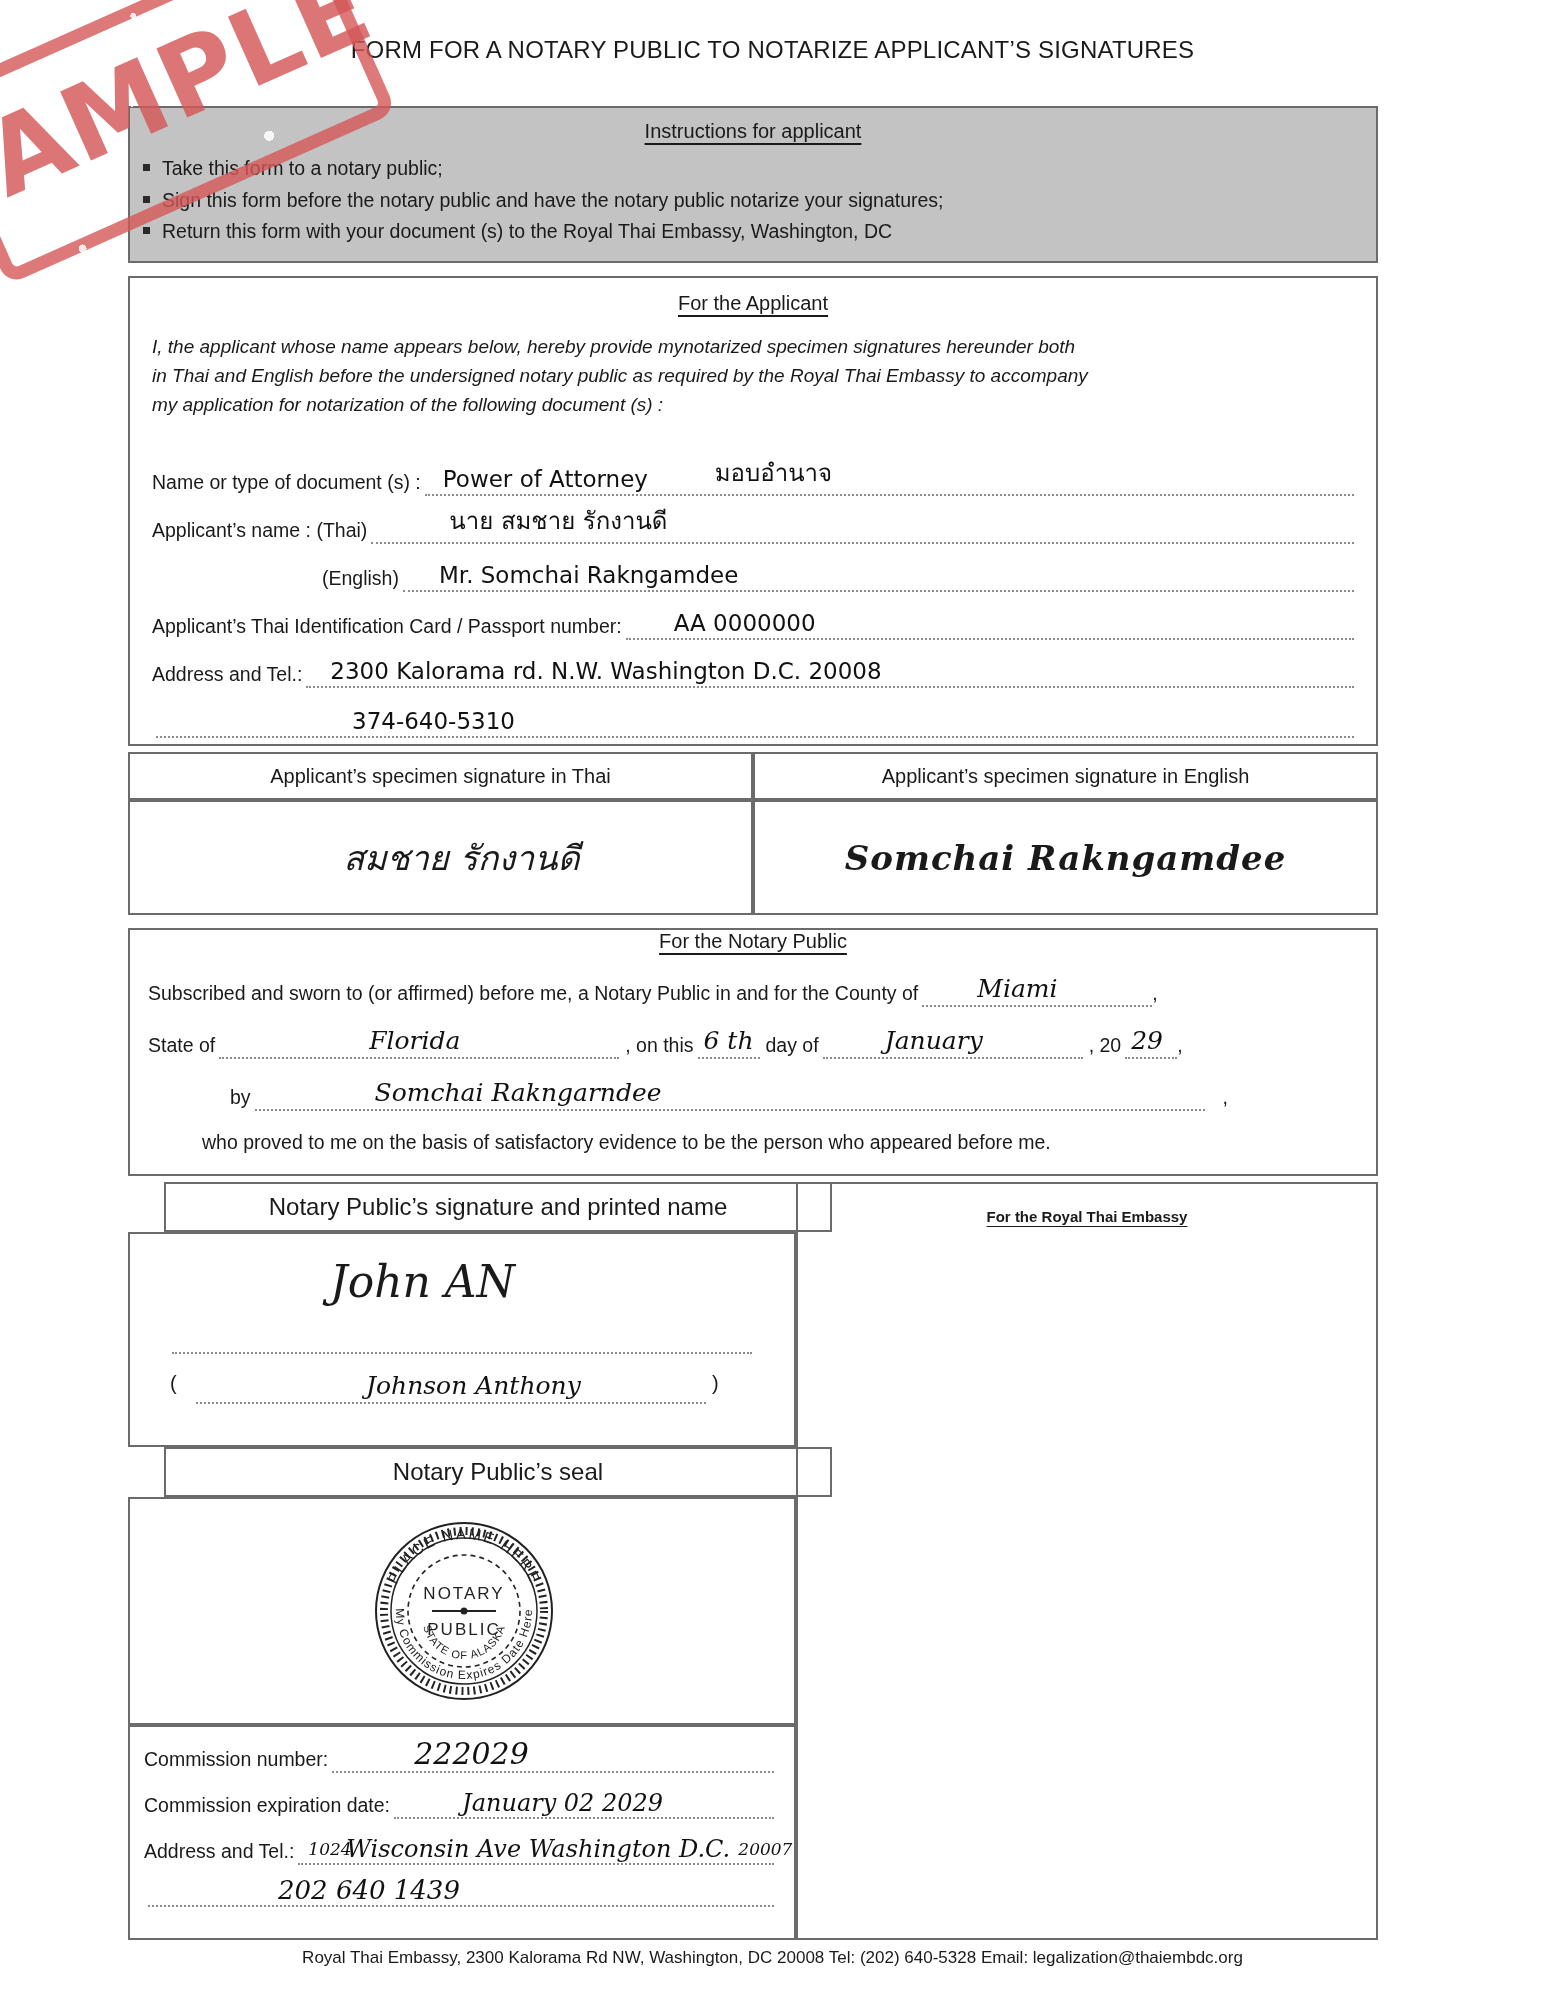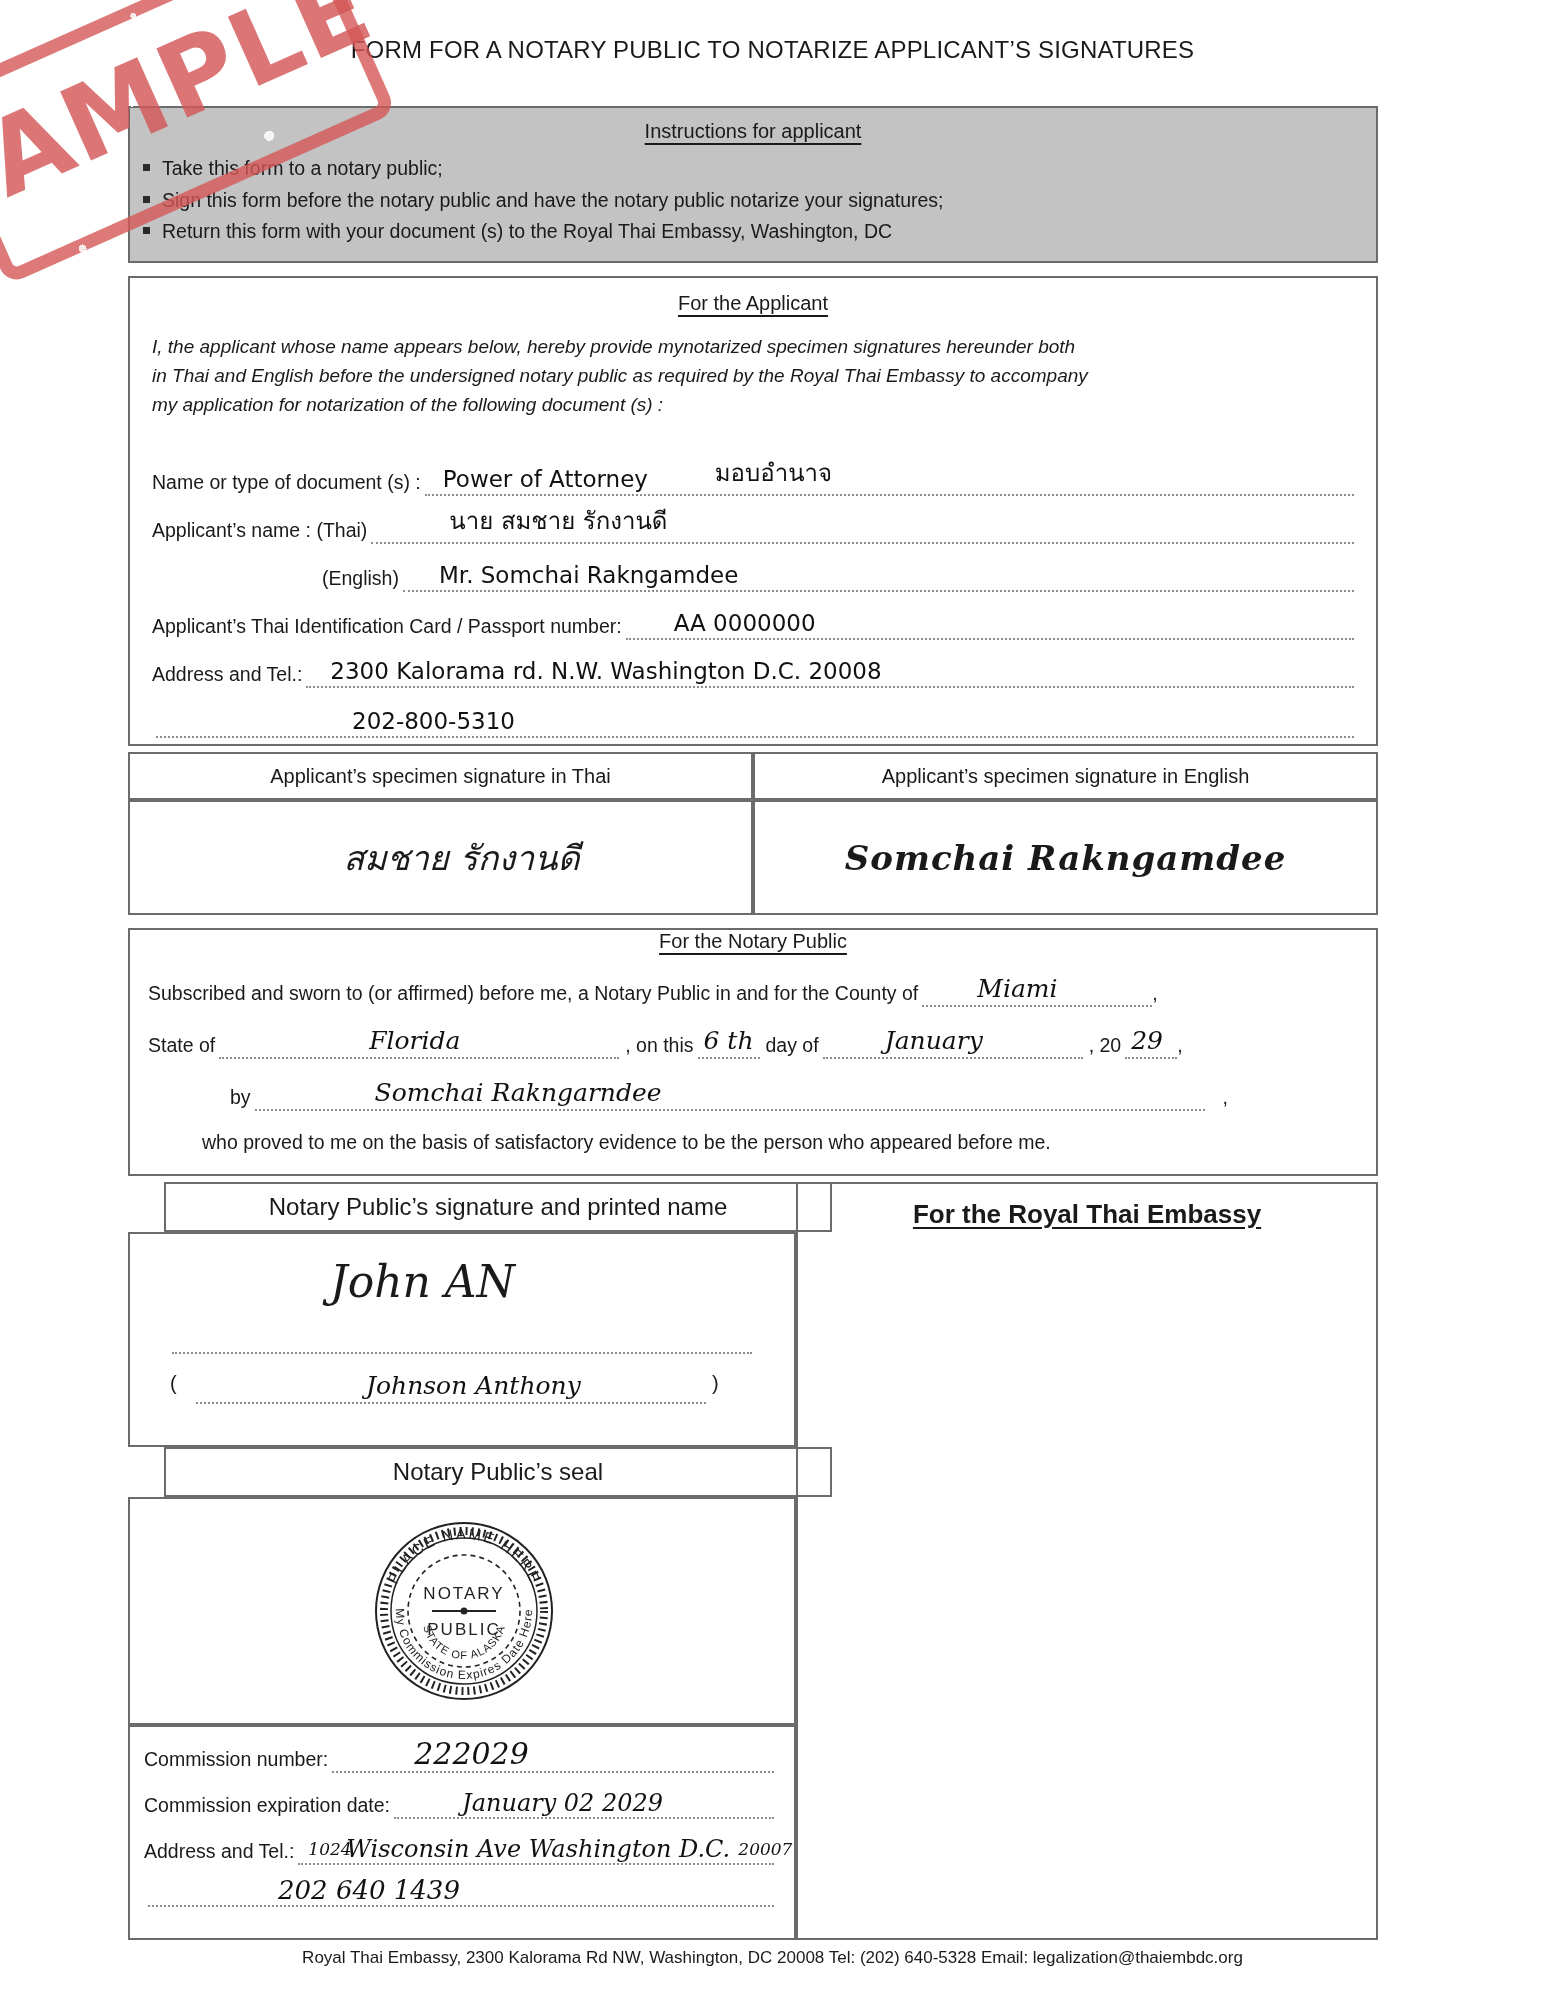--- a/index.html
+++ b/index.html
@@ -292,21 +292,21 @@
 
     <div class="field-row" style="margin:16px 22px 0 22px;">
       <span class="field-label">Address and Tel.:</span>
       <span class="leader">
         <span class="handwrite" style="left:24px;">2300 Kalorama rd. N.W.  Washington D.C. 20008</span>
       </span>
     </div>
 
     <div class="field-row" style="margin:18px 22px 0 22px;">
       <span class="leader">
-        <span class="handwrite" style="left:196px;">202-800-5310</span>
+        <span class="handwrite" style="left:196px;">374-640-5310</span>
       </span>
     </div>
   </div>
 
   <div class="spec-head-l" style="left:128px; top:752px; width:625px; height:48px;">
     <span>Applicant’s specimen signature in Thai</span>
   </div>
   <div class="spec-head-r" style="left:753px; top:752px; width:625px; height:48px;">
     <span>Applicant’s specimen signature in English</span>
   </div>
@@ -428,18 +428,18 @@
       </span>
     </div>
     <div class="field-row" style="margin:10px 20px 0 14px;">
       <span class="leader">
         <span class="cursive" style="position:absolute; bottom:0px; left:130px; font-size:26px;">202 640 1439</span>
       </span>
     </div>
   </div>
 
   <div class="cell" style="left:796px; top:1182px; width:582px; height:758px;">
-    <div class="embassy-title" style="text-align:center; margin-top:15px; font-size:26px;">For the Royal Thai Embassy</div>
+    <div class="embassy-title" style="text-align:center; margin-top:24px; font-size:15px;">For the Royal Thai Embassy</div>
   </div>
 
   <div class="footer">Royal Thai Embassy, 2300 Kalorama Rd NW, Washington, DC 20008 Tel: (202) 640-5328 Email: legalization@thaiembdc.org</div>
 
 </div>
 
 </body></html>

